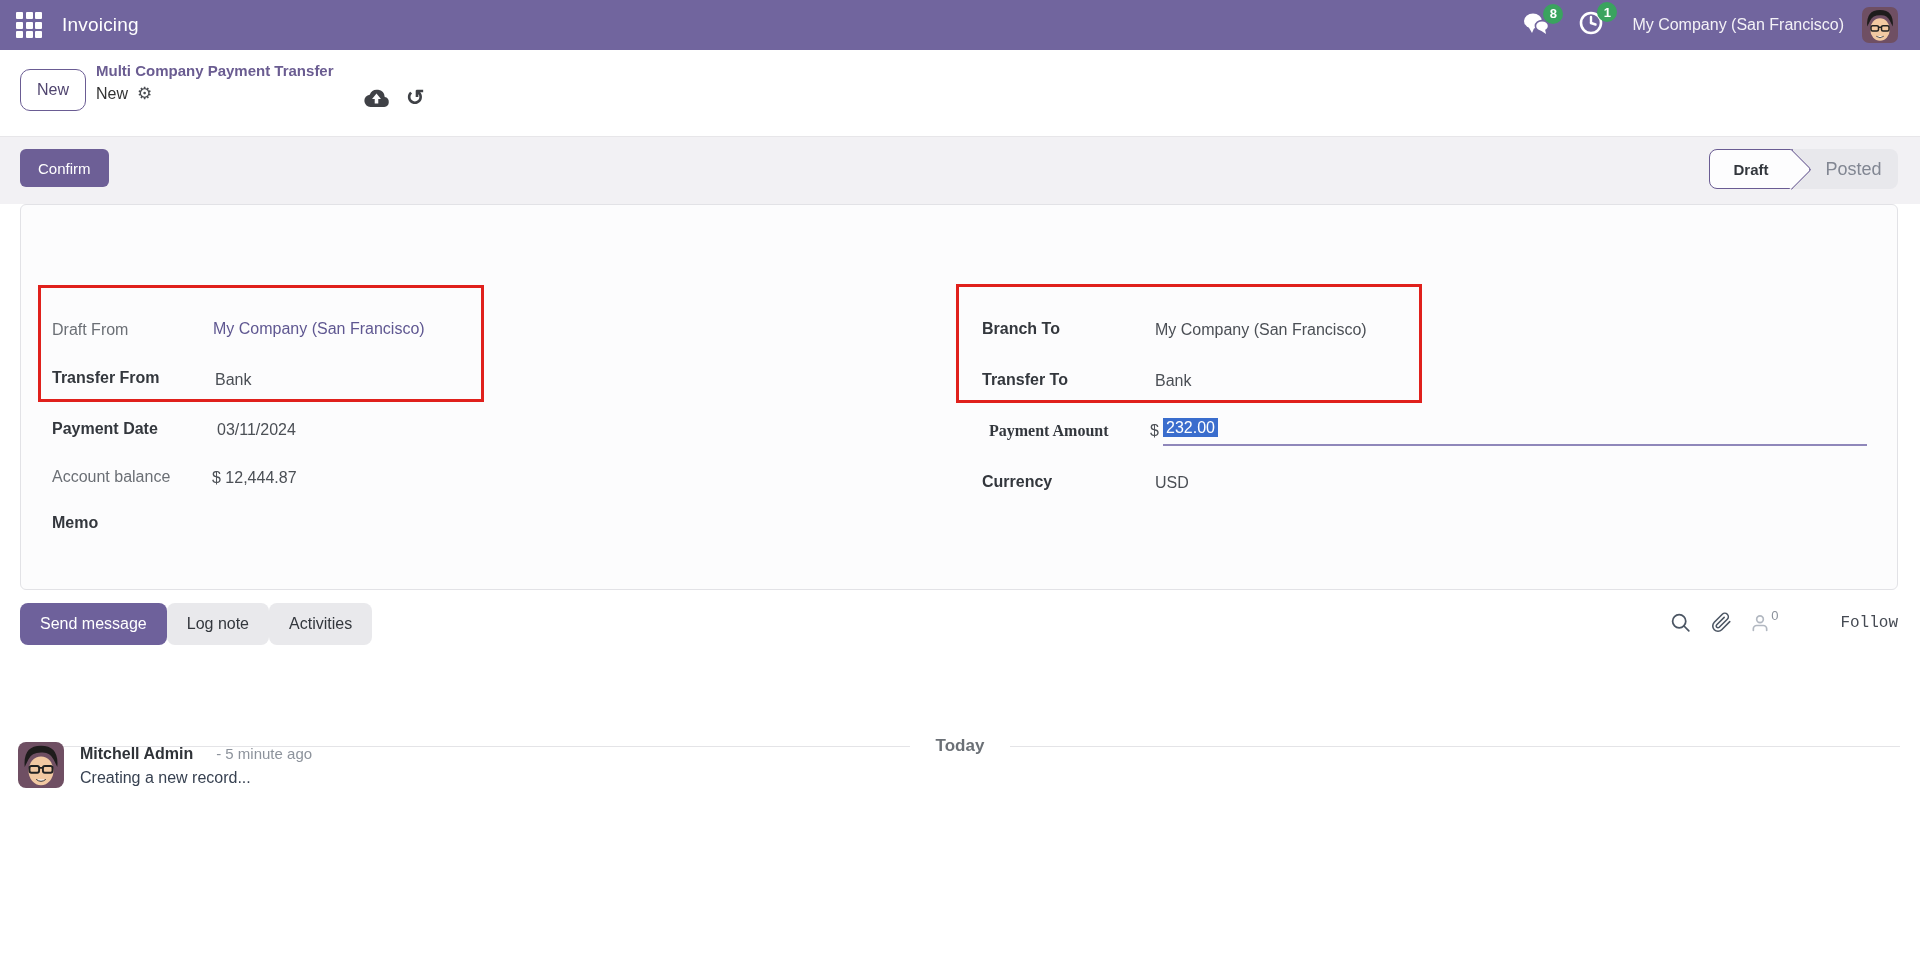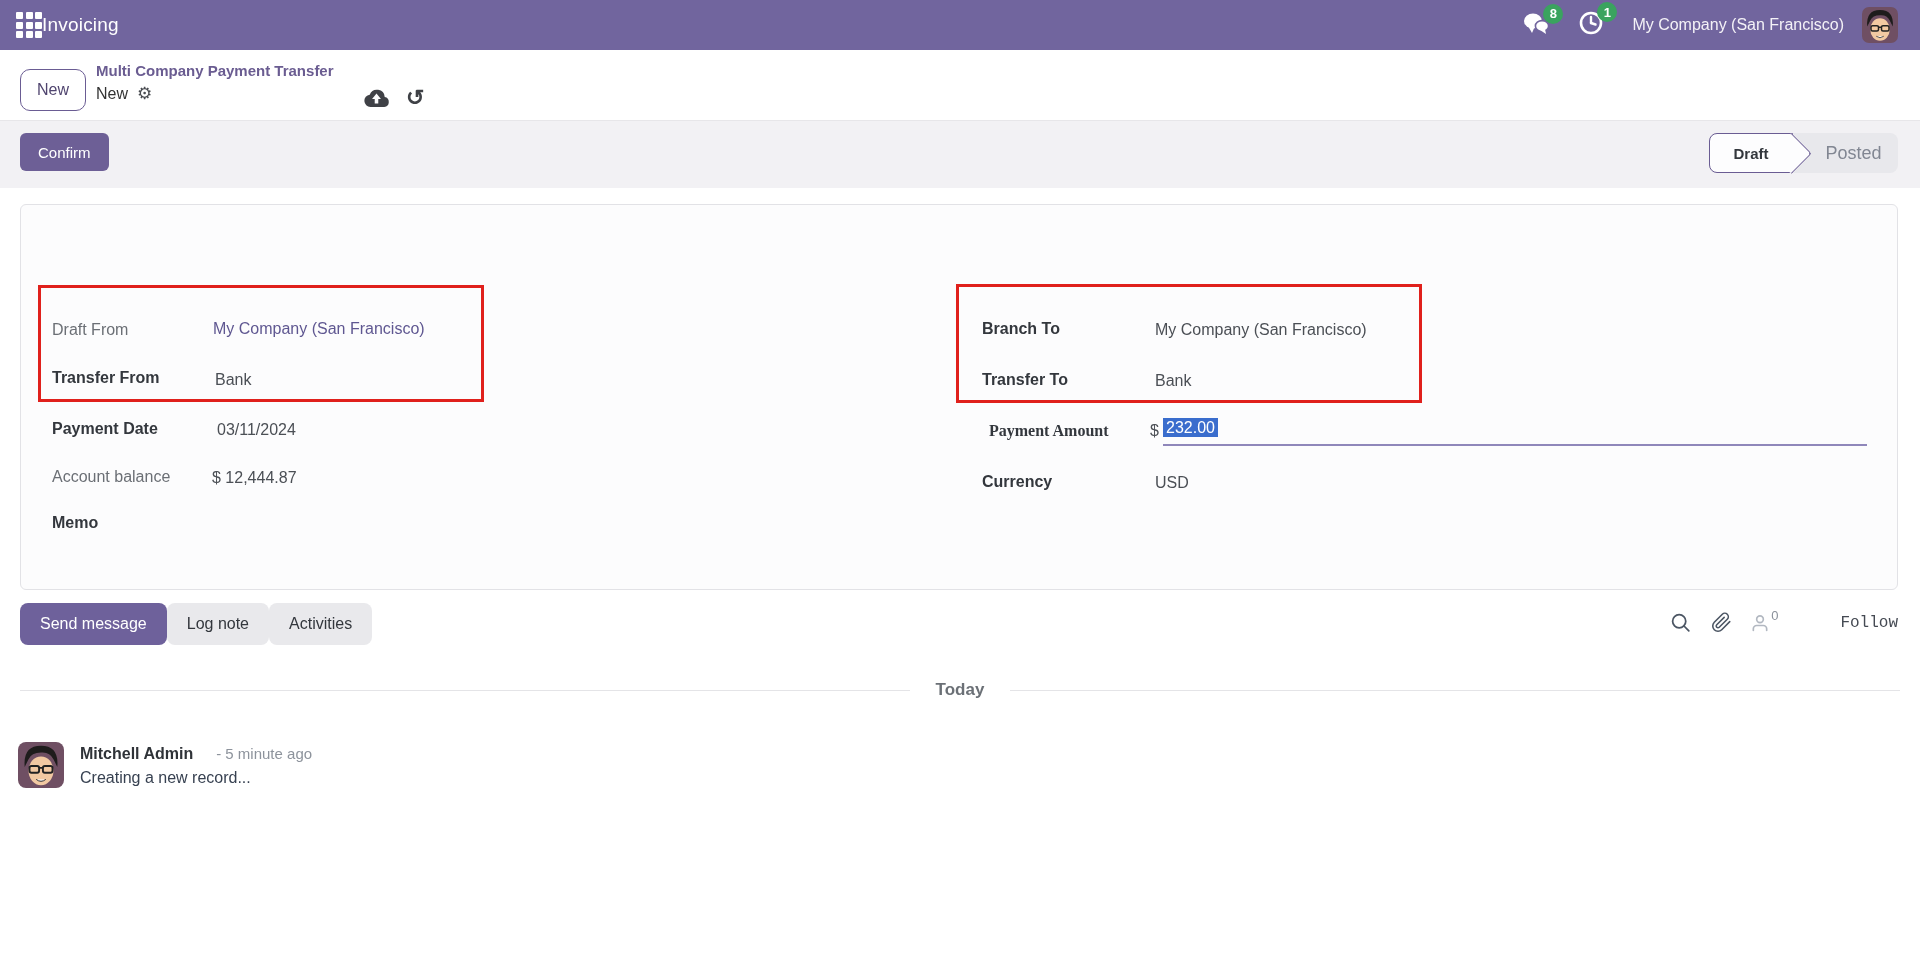--- a/index.html
+++ b/index.html
@@ -5,21 +5,21 @@
   * { margin:0; padding:0; box-sizing:border-box; }
   body { background:#fff; font-family:"Liberation Sans", sans-serif; }
   .screen { position:relative; width:1920px; height:977px; background:#ffffff; overflow:hidden; }
 
   
   .navbar { position:absolute; left:0; top:0; width:1920px; height:50px;
             background:#71659E; display:flex; align-items:center; color:#fff; }
   .grid-icon { margin-left:16px; display:grid; grid-template-columns:repeat(3,7px);
                grid-template-rows:repeat(3,7px); gap:2.5px; cursor:pointer; }
   .grid-icon span { background:#fff; border-radius:1px; }
-  .app-name { font-size:19px; font-weight:500; letter-spacing:.2px; cursor:pointer; }
+  .app-name { margin-left:20px; font-size:19px; font-weight:500; letter-spacing:.2px; cursor:pointer; }
   .nav-menus { display:flex; margin-left:22px; }
   .nav-menus .menu-item { padding:0 14px; font-size:16px; line-height:50px; color:#f4f2f7; cursor:pointer; }
   .nav-right { position:absolute; right:22px; top:0; height:50px; display:flex; align-items:center; }
   .icon-badge-wrap { position:relative; margin-right:28px; cursor:pointer; }
   .badge { position:absolute; top:-8px; right:-13px; min-width:20px; height:20px; border-radius:10px;
            background:#3aa35f; color:#fff; font-size:13px; font-weight:700;
            display:flex; align-items:center; justify-content:center; padding:0 5px; }
   .company-name { font-size:16px; color:#f4f2f7; margin-right:18px; cursor:pointer; }
   .nav-avatar { width:36px; height:36px; border-radius:7px; overflow:hidden; cursor:pointer; }
 
@@ -30,21 +30,21 @@
              display:flex; align-items:center; justify-content:center; cursor:pointer; }
   .crumb-block { position:absolute; left:96px; top:12px; }
   .crumb-title { font-size:15px; font-weight:600; color:#6a5c91; cursor:pointer; }
   .crumb-line2 { margin-top:4px; font-size:16px; color:#333; display:flex; align-items:center; gap:9px; }
   .gear-icon { font-size:17px; color:#4a4d52; cursor:pointer; }
   .save-icons { position:absolute; left:363px; top:38px; display:flex; align-items:center; gap:16px; }
   .cloud-icon { cursor:pointer; }
   .undo-icon { font-size:22px; line-height:20px; color:#3f4146; font-weight:700; cursor:pointer; }
 
   
-  .action-band { position:absolute; left:0; top:120px; width:1920px; height:68px;
+  .action-band { position:absolute; left:0; top:136px; width:1920px; height:68px;
                  background:#f2f1f4; border-top:1px solid #e7e6e9; }
   .confirm-btn { position:absolute; left:20px; top:12px; height:38px; padding:0 18px;
                  background:#6d5f96; border:none; border-radius:6px; color:#fff;
                  font-size:15px; font-weight:500; font-family:inherit; cursor:pointer; }
   .statusbar { position:absolute; right:22px; top:12px; height:40px; width:189px;
                background:#e8e8ec; border-radius:8px; display:flex; align-items:center; }
   .pill-draft { position:relative; height:40px; width:84px; background:#fdfdfe;
                 border:1px solid #6a5c93; border-radius:8px 0 0 8px;
                 display:flex; align-items:center; justify-content:center;
                 font-size:15px; font-weight:600; color:#33373d; cursor:pointer; z-index:2;text-align:right; }
@@ -73,21 +73,21 @@
   .chat-buttons { position:absolute; left:20px; top:603px; display:flex; }
   .btn-primary { height:42px; padding:0 20px; background:#6e619b; color:#fff; border:none;
                  border-radius:8px; font-size:16px; font-family:inherit; cursor:pointer; }
   .btn-light { height:42px; padding:0 20px; background:#e9e9ec; color:#33373d; border:none;
                border-radius:8px; font-size:16px; font-family:inherit; cursor:pointer; }
   .chat-tools { position:absolute; right:22px; top:612px; display:flex; align-items:center; }
   .tool-icon { cursor:pointer; display:flex; align-items:flex-start; }
   .followers-sup { font-size:13px; color:#8b919b; margin-left:1px; position:relative; top:-5px; }
   .follow-label { font-size:16px; color:#454a53; margin-left:62px; cursor:pointer;font-family:Liberation Mono, monospace; }
 
-  .today-divider { position:absolute; left:20px; top:680px; width:1880px; height:20px;
+  .today-divider { position:absolute; left:20px; top:736px; width:1880px; height:20px;
                    display:flex; align-items:center; }
   .today-divider .line { flex:1; height:1px; background:#e4e4e7; }
   .today-divider .today-text { padding:0 26px; font-size:17px; font-weight:700; color:#6b7076; }
 
   .message { position:absolute; left:18px; top:742px; display:flex; }
   .msg-avatar { width:46px; height:46px; border-radius:8px; overflow:hidden; flex:none; }
   .msg-body-wrap { margin-left:16px; padding-top:3px; }
   .msg-head { display:flex; align-items:baseline; gap:23px; }
   .msg-author { font-size:16px; font-weight:700; color:#2f3338; cursor:pointer; }
   .msg-time { font-size:15px; color:#8d939c; }

